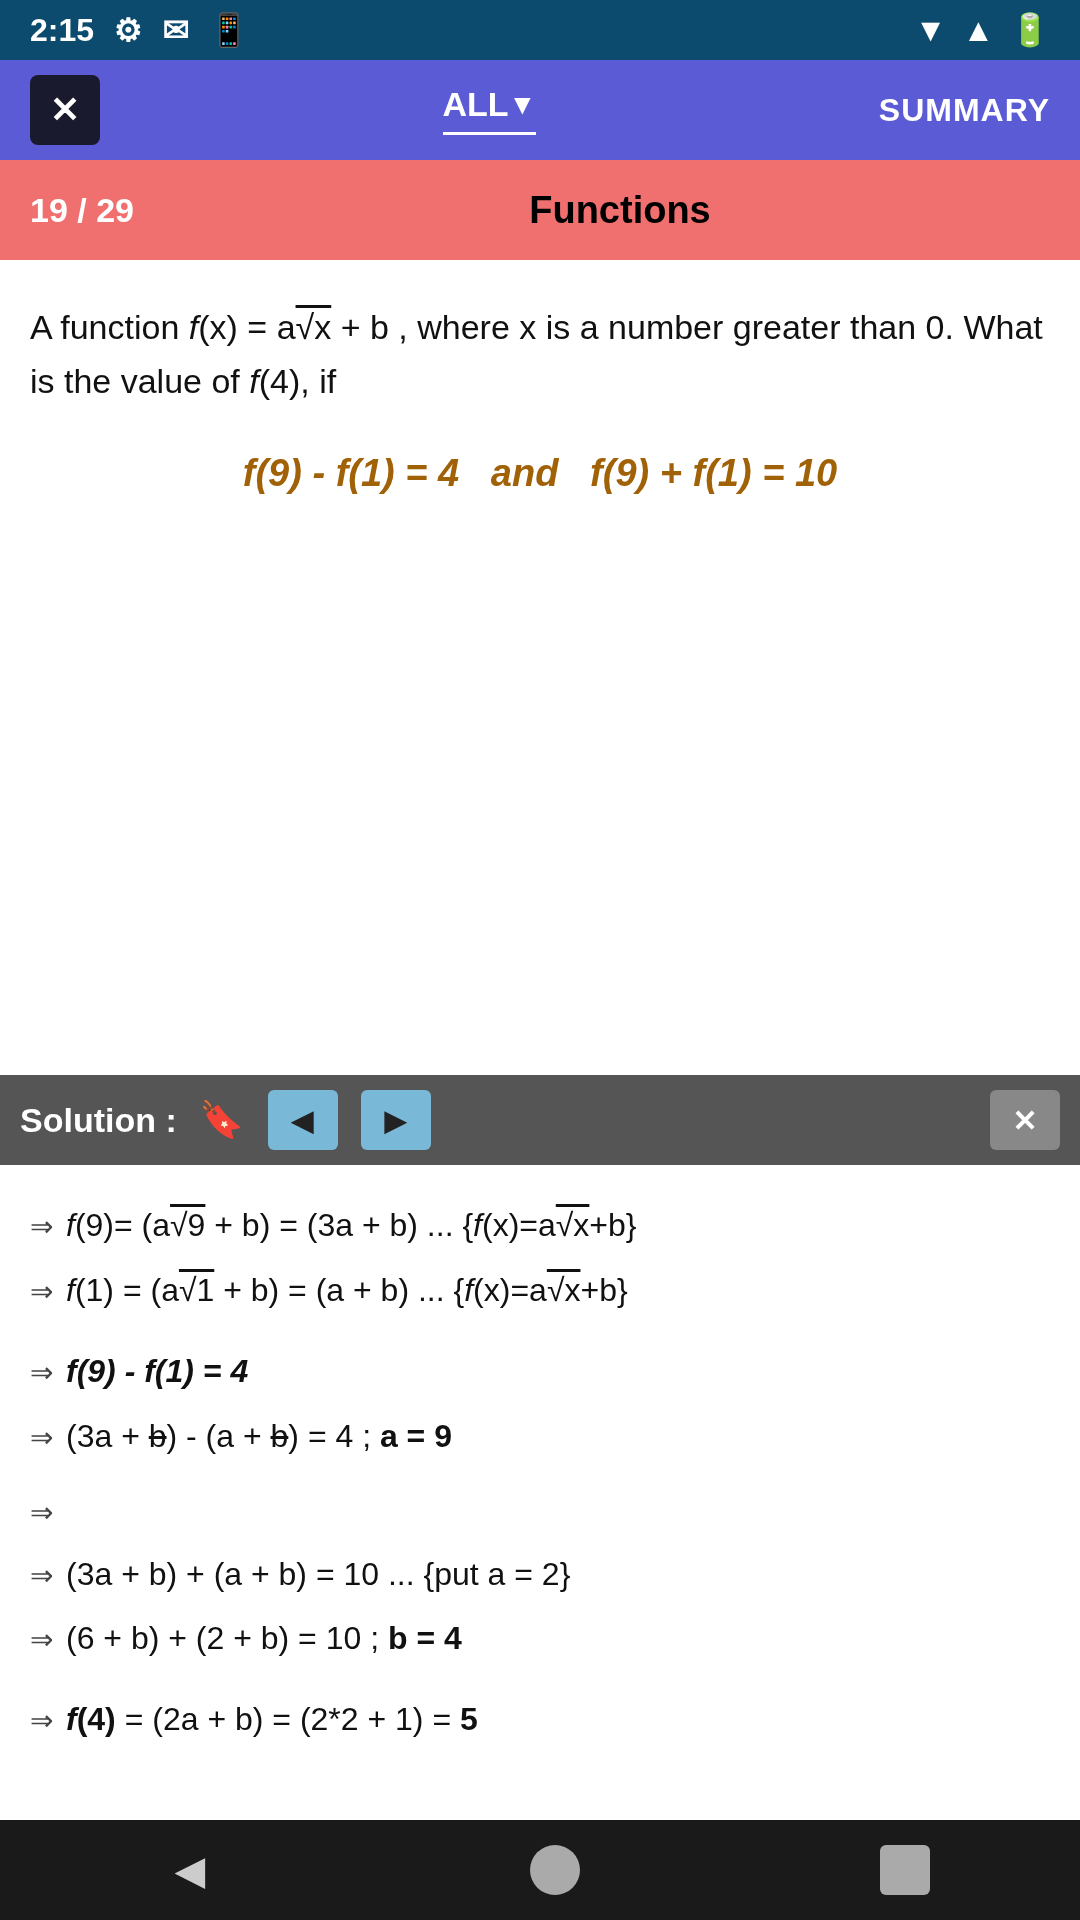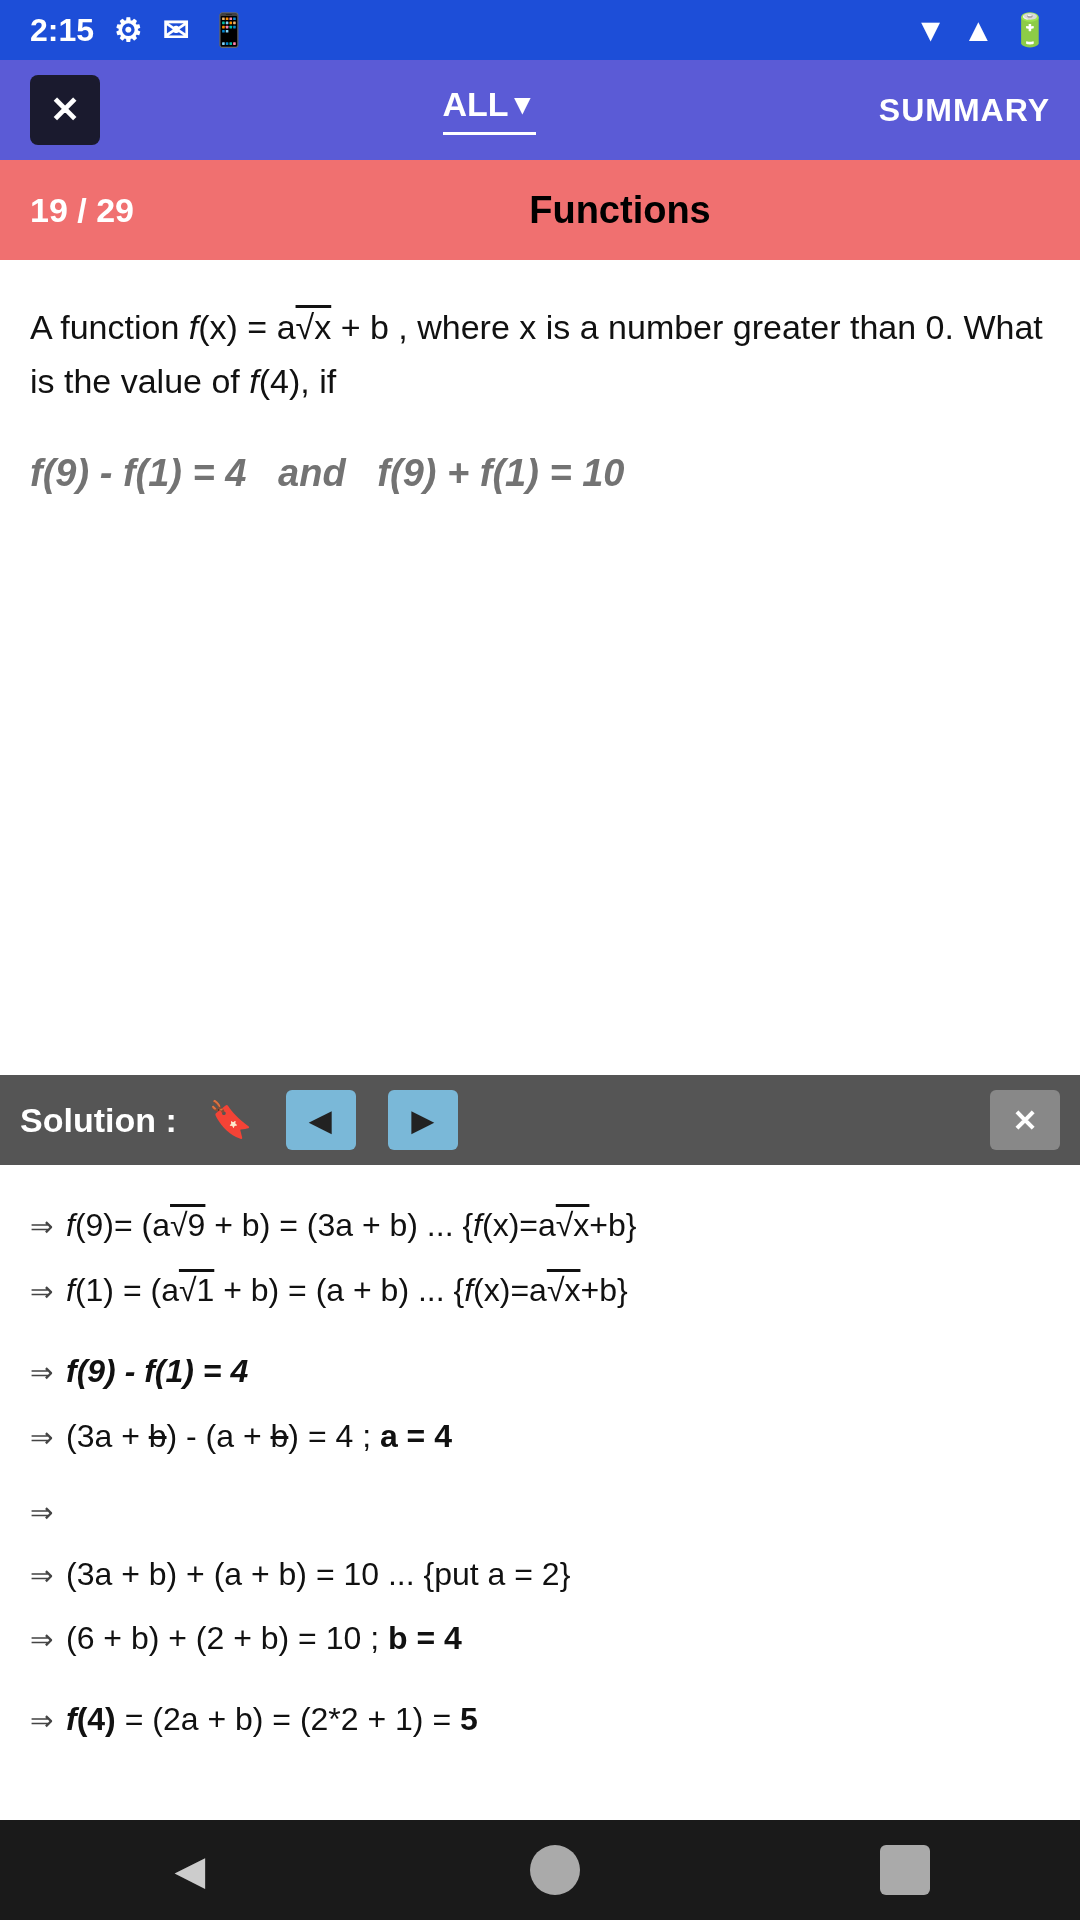--- a/index.html
+++ b/index.html
@@ -8,21 +8,21 @@
       width: 1080px;
       min-height: 1920px;
       font-family: Arial, sans-serif;
       background: #fff;
       display: flex;
       flex-direction: column;
     }
 
     
     .status-bar {
-      background: #1d4ed8;
+      background: #0c4a6e;
       color: white;
       height: 60px;
       display: flex;
       align-items: center;
       justify-content: space-between;
       padding: 0 30px;
       font-size: 32px;
       font-weight: bold;
     }
     .status-left {
@@ -114,37 +114,37 @@
     .question-text {
       font-size: 34px;
       line-height: 1.6;
       color: #111;
       margin-bottom: 30px;
     }
     .question-text .overline {
       text-decoration: overline;
     }
     .math-equation {
-      text-align: left;
+      text-align: center;
       font-size: 38px;
       font-weight: bold;
       font-style: italic;
-      color: #737373;
+      color: #a16207;
       margin: 20px 0;
       line-height: 1.8;
     }
 
     
     .solution-bar {
       background: #555;
       height: 90px;
       display: flex;
       align-items: center;
       padding: 0 20px;
-      gap: 32px;
+      gap: 23px;
     }
     .solution-label {
       color: white;
       font-size: 34px;
       font-weight: bold;
     }
     .solution-icon {
       color: #5bc8e8;
       font-size: 36px;
       cursor: pointer;
@@ -316,21 +316,21 @@
     </div>
   </div>
 
   <div class="sol-block">
     <div class="sol-line">
       <span class="arrow-sym">⇒</span>
       <span class="bold-line"><em>f</em>(9) - <em>f</em>(1) = 4</span>
     </div>
     <div class="sol-line">
       <span class="arrow-sym">⇒</span>
-      <span>(3a + <span class="strikethrough">b</span>) - (a + <span class="strikethrough">b</span>) = 4 ; <strong>a = 4</strong></span>
+      <span>(3a + <span class="strikethrough">b</span>) - (a + <span class="strikethrough">b</span>) = 4 ; <strong>a = 9</strong></span>
     </div>
   </div>
 
   <div class="sol-block">
     <div class="sol-line">
       <span class="arrow-sym">⇒</span>
     </div>
     <div class="sol-line">
       <span class="arrow-sym">⇒</span>
       <span>(3a + b) + (a + b) = 10 ... {put a = 2}</span>

